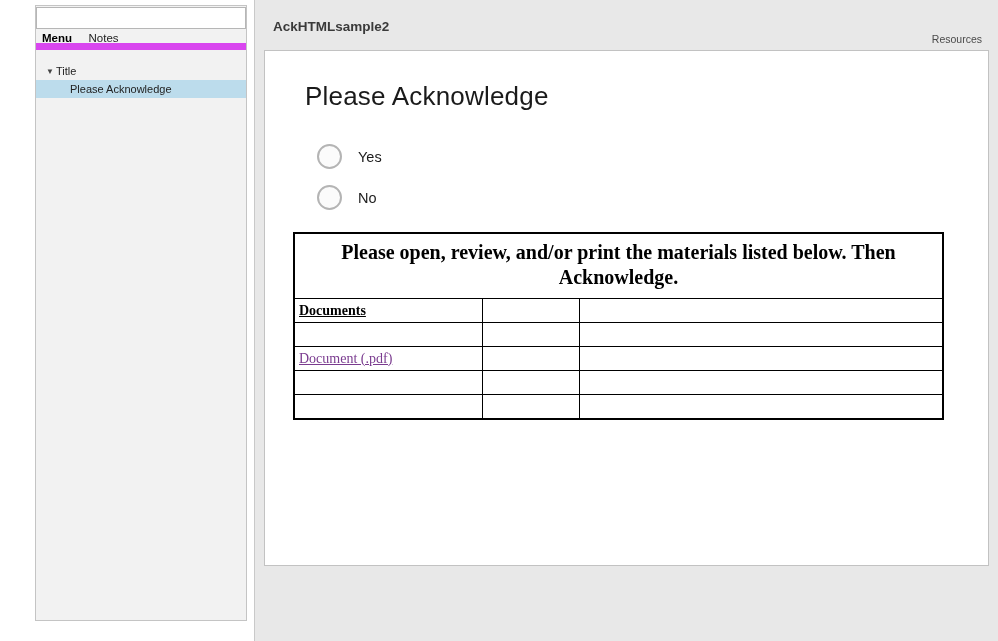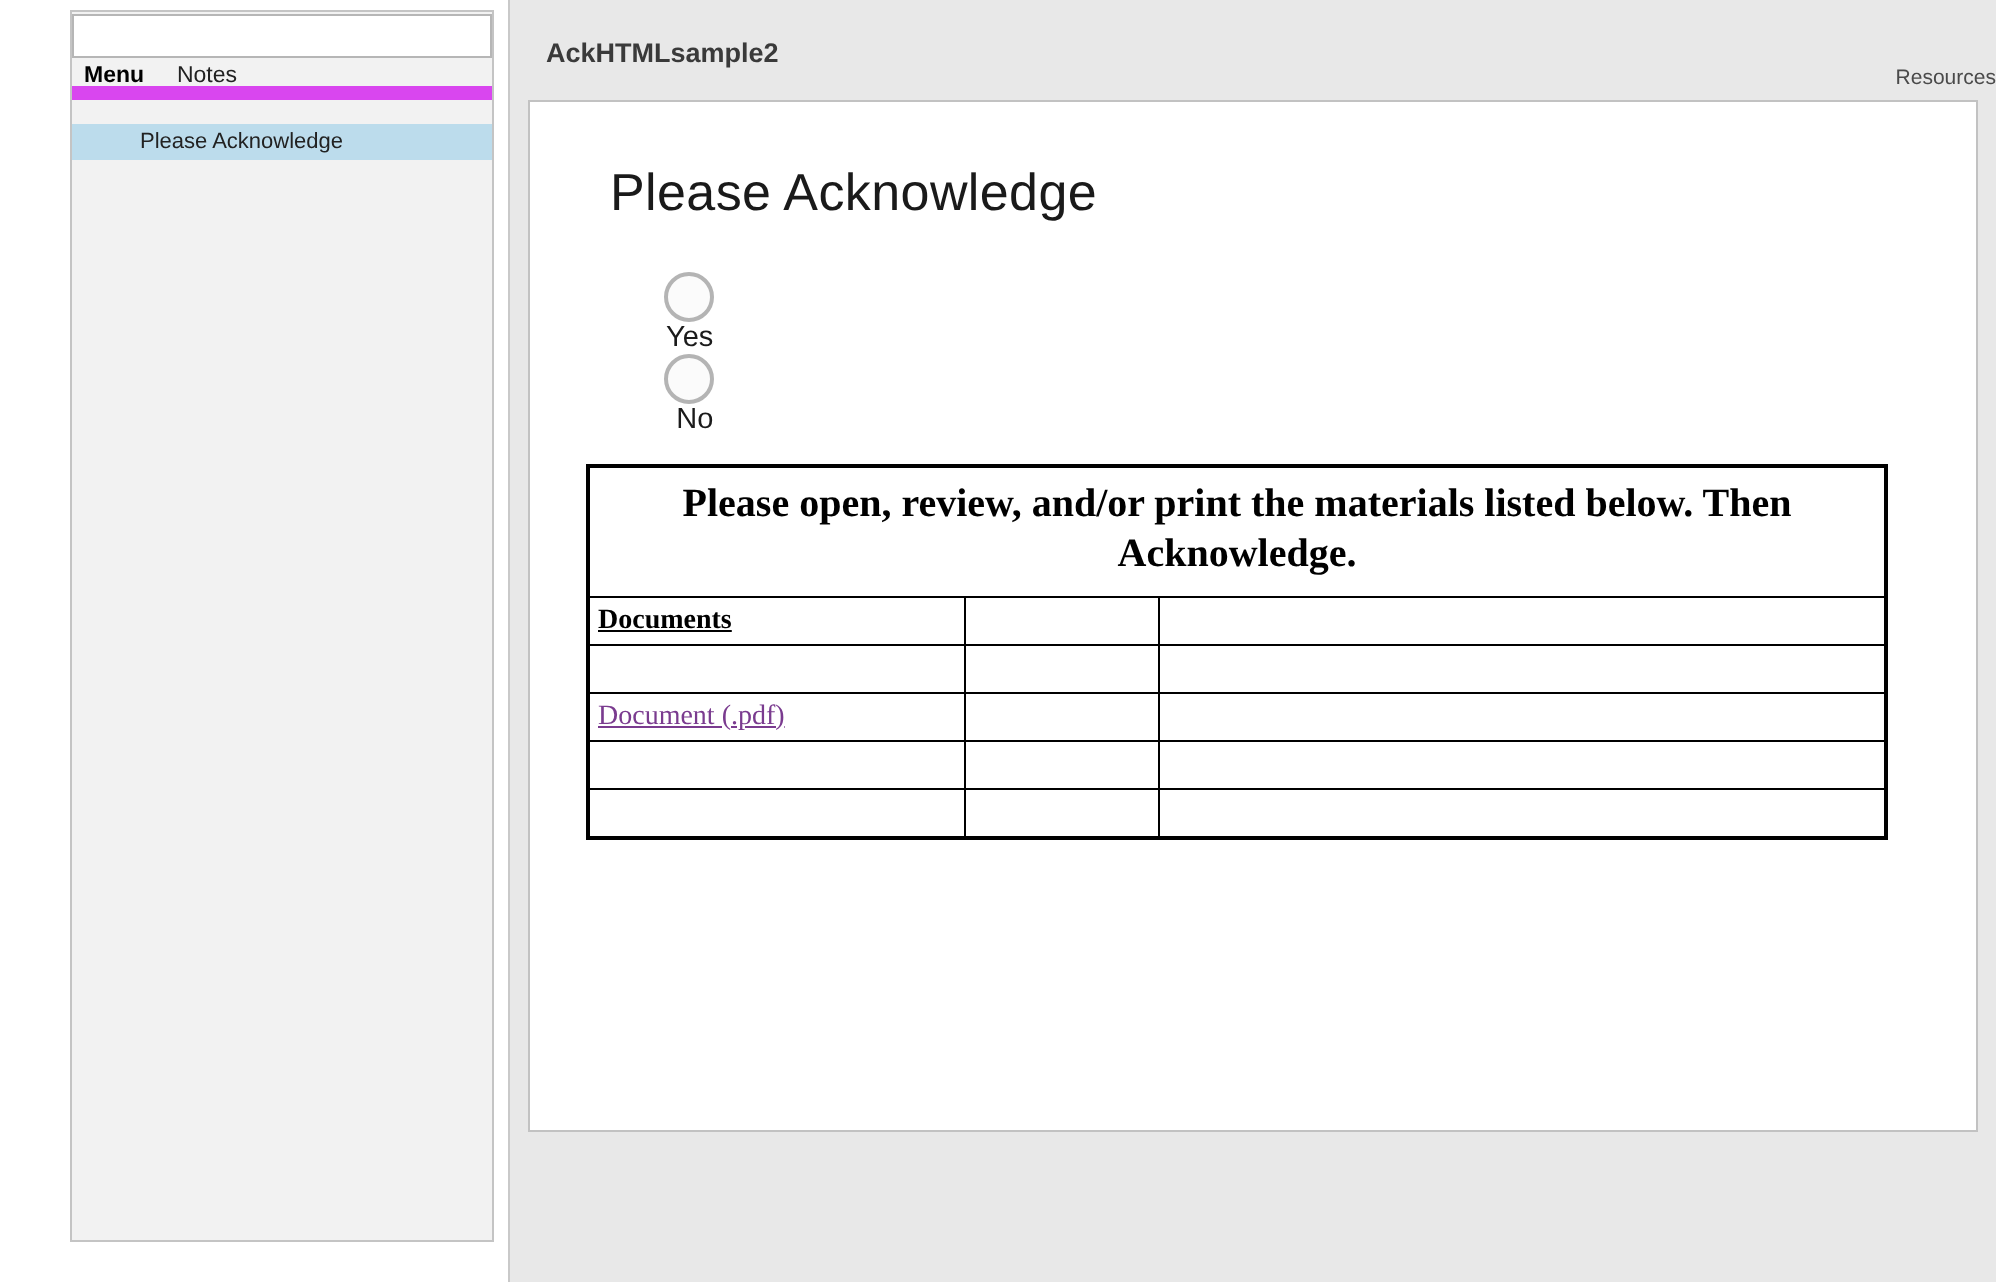--- a/index.html
+++ b/index.html
@@ -123,21 +123,21 @@
   .main-title {
     position: absolute;
     left: 18px;
     top: 19px;
     font-size: 13.5px;
     font-weight: bold;
     color: #3a3a3a;
   }
   .resources-link {
     position: absolute;
-    right: 0;
+    right: 16px;
     top: 33px;
     font-size: 10.5px;
     color: #4a4a4a;
     text-decoration: none;
   }
   .content-panel {
     position: absolute;
     left: 9px;
     top: 50px;
     width: 725px;
@@ -163,23 +163,22 @@
     font-weight: normal;
     letter-spacing: 0.2px;
   }
   .radio-group {
     position: absolute;
     left: 52px;
     top: 85px;
   }
   .radio-row {
     display: flex;
-    align-items: flex-end;
+    align-items: center;
     height: 41px;
-    flex-direction: column;
   }
   .radio-circle {
     width: 25px;
     height: 25px;
     border-radius: 50%;
     border: 2px solid #b4b4b4;
     background: #fbfbfb;
     box-sizing: border-box;
     cursor: pointer;
   }
@@ -282,20 +281,23 @@
     <div class="sidebar-inner"></div>
 
     <input class="search-box" type="text" value="" placeholder="" style="">
 
     <div class="tabs">
       <span class="tab active">Menu</span>
       <span class="tab">Notes</span>
     </div>
 
     <div class="tree">
+      <div class="tree-row">
+        <span class="caret">▼</span><span>Title</span>
+      </div>
       <div class="tree-row child selected">
         <span>Please Acknowledge</span>
       </div>
     </div>
   </div>
 
   <div class="main">
 
     <div class="main-header">
       <div class="main-title">AckHTMLsample2</div>

